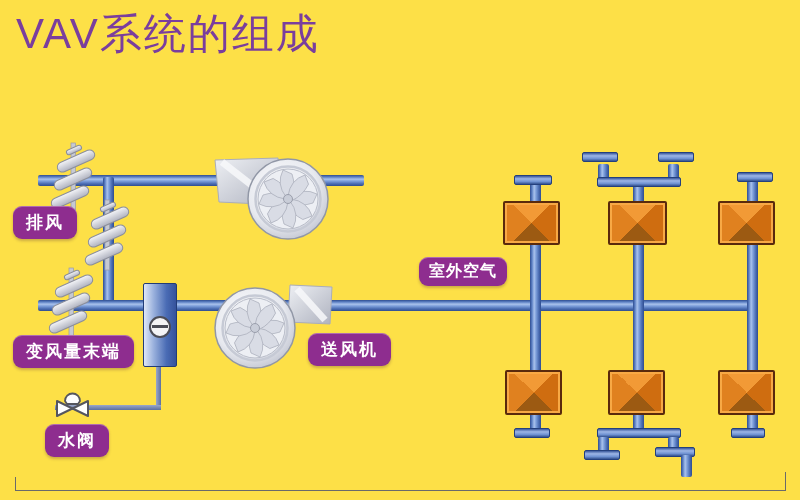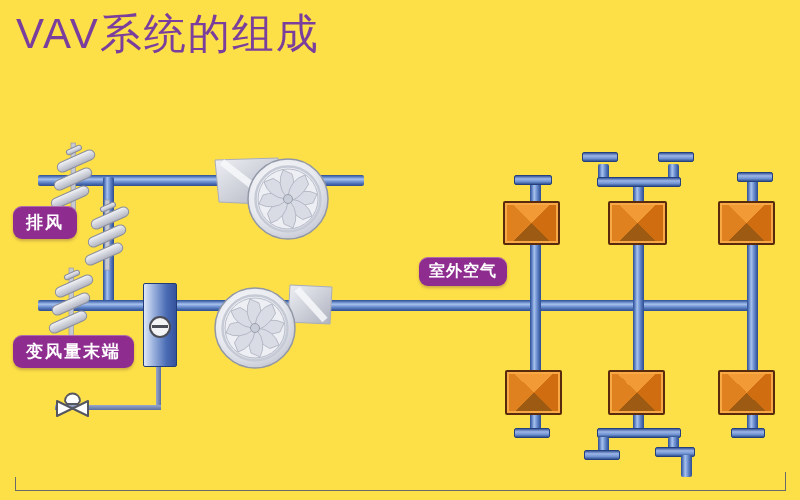--- a/index.html
+++ b/index.html
@@ -213,19 +213,21 @@
   <div class="obox" style="left:503px;top:201px;"></div>
   <div class="obox" style="left:608px;top:201px;width:59px;"></div>
   <div class="obox" style="left:718px;top:201px;"></div>
 
   <div class="obox" style="left:505px;top:370px;height:45px;"></div>
   <div class="obox" style="left:608px;top:370px;height:45px;"></div>
   <div class="obox" style="left:718px;top:370px;height:45px;"></div>
 
   <div class="lbl" style="left:13px;top:206px;">排风</div>
   <div class="lbl" style="left:13px;top:335px;">变风量末端</div>
+  <div class="lbl" style="left:308px;top:333px;">送风机</div>
+  <div class="lbl" style="left:45px;top:424px;">水阀</div>
   <div class="lbl small" style="left:419px;top:257px;">室外空气</div>
 
   <div class="frame-b"></div>
   <div class="tick" style="left:15px;top:477px;height:14px;"></div>
   <div class="tick" style="left:785px;top:472px;height:19px;"></div>
 
 </div>
 
 </body></html>

